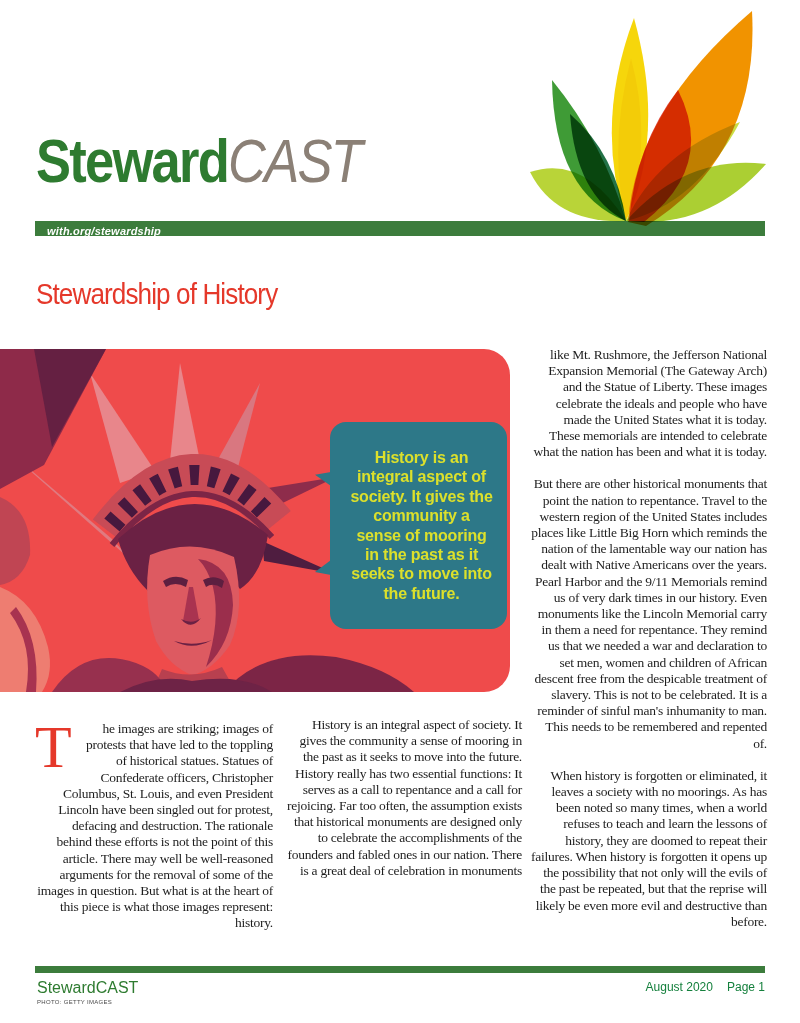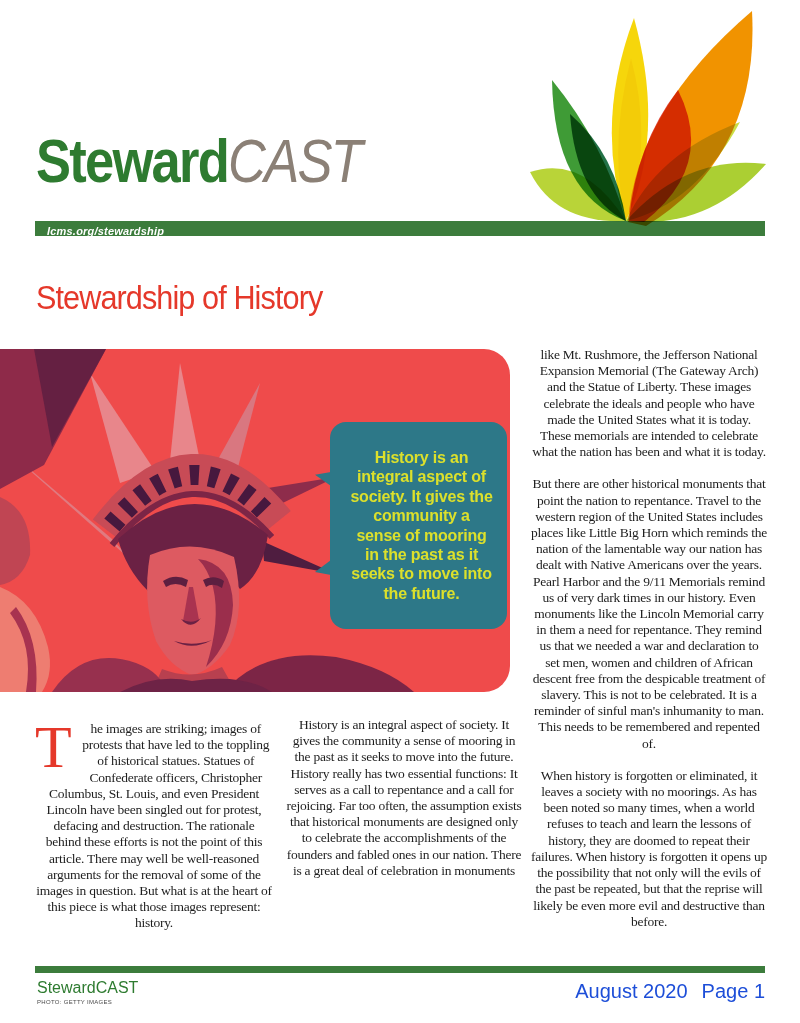--- a/index.html
+++ b/index.html
@@ -14,67 +14,67 @@
   .tagline{position:absolute;left:38px;top:190px;font-weight:bold;font-size:18px;color:#2e7b30;}
   .tagline .squeeze{transform:scaleX(.88);}
   .url-bar{position:absolute;left:35px;top:221px;width:730px;height:15px;background:#3c7c3c;}
   .url-text{display:inline-block;margin-left:12px;font-size:11px;line-height:15px;
             font-weight:bold;font-style:italic;color:#ffffff;letter-spacing:.2px;}
   .leaves{position:absolute;left:528px;top:6px;width:268px;height:222px;}
   .leaves path{mix-blend-mode:multiply;}
 
   
   .article-title{position:absolute;left:36px;top:278px;margin:0;font-weight:normal;
-                 font-size:34px;letter-spacing:-1px;color:#e5382a;}
+                 font-size:29px;letter-spacing:-1px;color:#e5382a;}
   .article-title .squeeze{transform:scaleX(.9);}
 
   
   .hero{position:absolute;left:0;top:349px;width:510px;height:343px;background:#ef4b4b;
         border-radius:0 26px 26px 0;}
   .hero svg{position:absolute;left:0;top:0;width:510px;height:343px;border-radius:0 26px 26px 0;}
   .quote-box{position:absolute;left:330px;top:73px;width:177px;height:207px;
              background:#2d7888;border-radius:16px;}
   .notch{position:absolute;background:#2d7888;}
   .notch-top{left:-15px;top:50px;width:16px;height:14px;clip-path:polygon(100% 0,100% 100%,0 20%);}
   .notch-bottom{left:-15px;top:138px;width:16px;height:15px;clip-path:polygon(100% 0,100% 100%,0 80%);}
   .quote-text{margin:0;padding:26px 13px 0 19px;text-align:center;font-weight:bold;
               font-size:16px;line-height:19.4px;letter-spacing:-.2px;color:#dce02b;}
 
   
   .col{position:absolute;font-family:"Liberation Serif",serif;font-size:13.5px;
-       line-height:16.2px;letter-spacing:-.25px;color:#1e1e1e;text-align:center;}
+       line-height:16.2px;letter-spacing:-.25px;color:#1e1e1e;text-align:right;}
   .col p{margin:0 0 16px 0;}
   #col1{left:35px;top:721px;width:238px;}
   .dropcap{float:left;font-family:"Liberation Serif",serif;font-size:60px;line-height:46px;
            color:#e5382a;margin:3px 7px 0 0;}
   #col2{left:286px;top:717px;width:236px;}
   .section-heading{margin:0 0 8px 0;font-family:"Liberation Sans",sans-serif;font-weight:normal;
                    font-size:21px;letter-spacing:-.3px;color:#2596a7;}
   .section-heading .squeeze{transform:scaleX(.87);}
   #col3{left:531px;top:347px;width:236px;}
 
   
   .footer-rule{position:absolute;left:35px;top:966px;width:730px;height:7px;background:#3c7c3c;}
   .footer-brand{position:absolute;left:37px;top:979px;font-size:16px;color:#2e7b30;}
   .photo-credit{position:absolute;left:37px;top:999px;font-size:6px;letter-spacing:.3px;color:#4a4a4a;}
-  .footer-right{position:absolute;right:35px;top:980px;font-size:20px;color:#1d4ed8;}
+  .footer-right{position:absolute;right:35px;top:980px;font-size:12px;color:#15803d;}
   .footer-right .page-num{margin-left:14px;}
 </style>
 </head>
 <body>
 
 <div class="page">
 
   <div class="logo">
     <span class="squeeze"><span class="logo-steward">Steward</span><span class="logo-cast">CAST</span></span>
   </div>
 
 
   <div class="url-bar">
-    <span class="url-text">lcms.org/stewardship</span>
+    <span class="url-text">with.org/stewardship</span>
   </div>
 
   <svg class="leaves" viewBox="0 0 268 222">
     <path d="M98,215 Q28,218 2,166 Q56,148 98,215 Z" fill="#b9d438"></path>
     <path d="M98,215 Q180,224 238,158 Q158,148 98,215 Z" fill="#abcf33"></path>
     <path d="M98,215 Q168,198 212,116 Q128,148 98,215 Z" fill="#c6da30" opacity=".9"></path>
     <path d="M98,215 Q26,188 24,74 Q76,138 98,215 Z" fill="#3f9b36"></path>
     <path d="M98,215 Q48,190 42,108 Q88,148 98,215 Z" fill="#176a3d" opacity=".95"></path>
     <path d="M98,215 Q66,118 106,12 Q138,128 98,215 Z" fill="#f6d60b"></path>
     <path d="M98,215 Q80,140 103,52 Q126,138 98,215 Z" fill="#fae96e" opacity=".5"></path>

